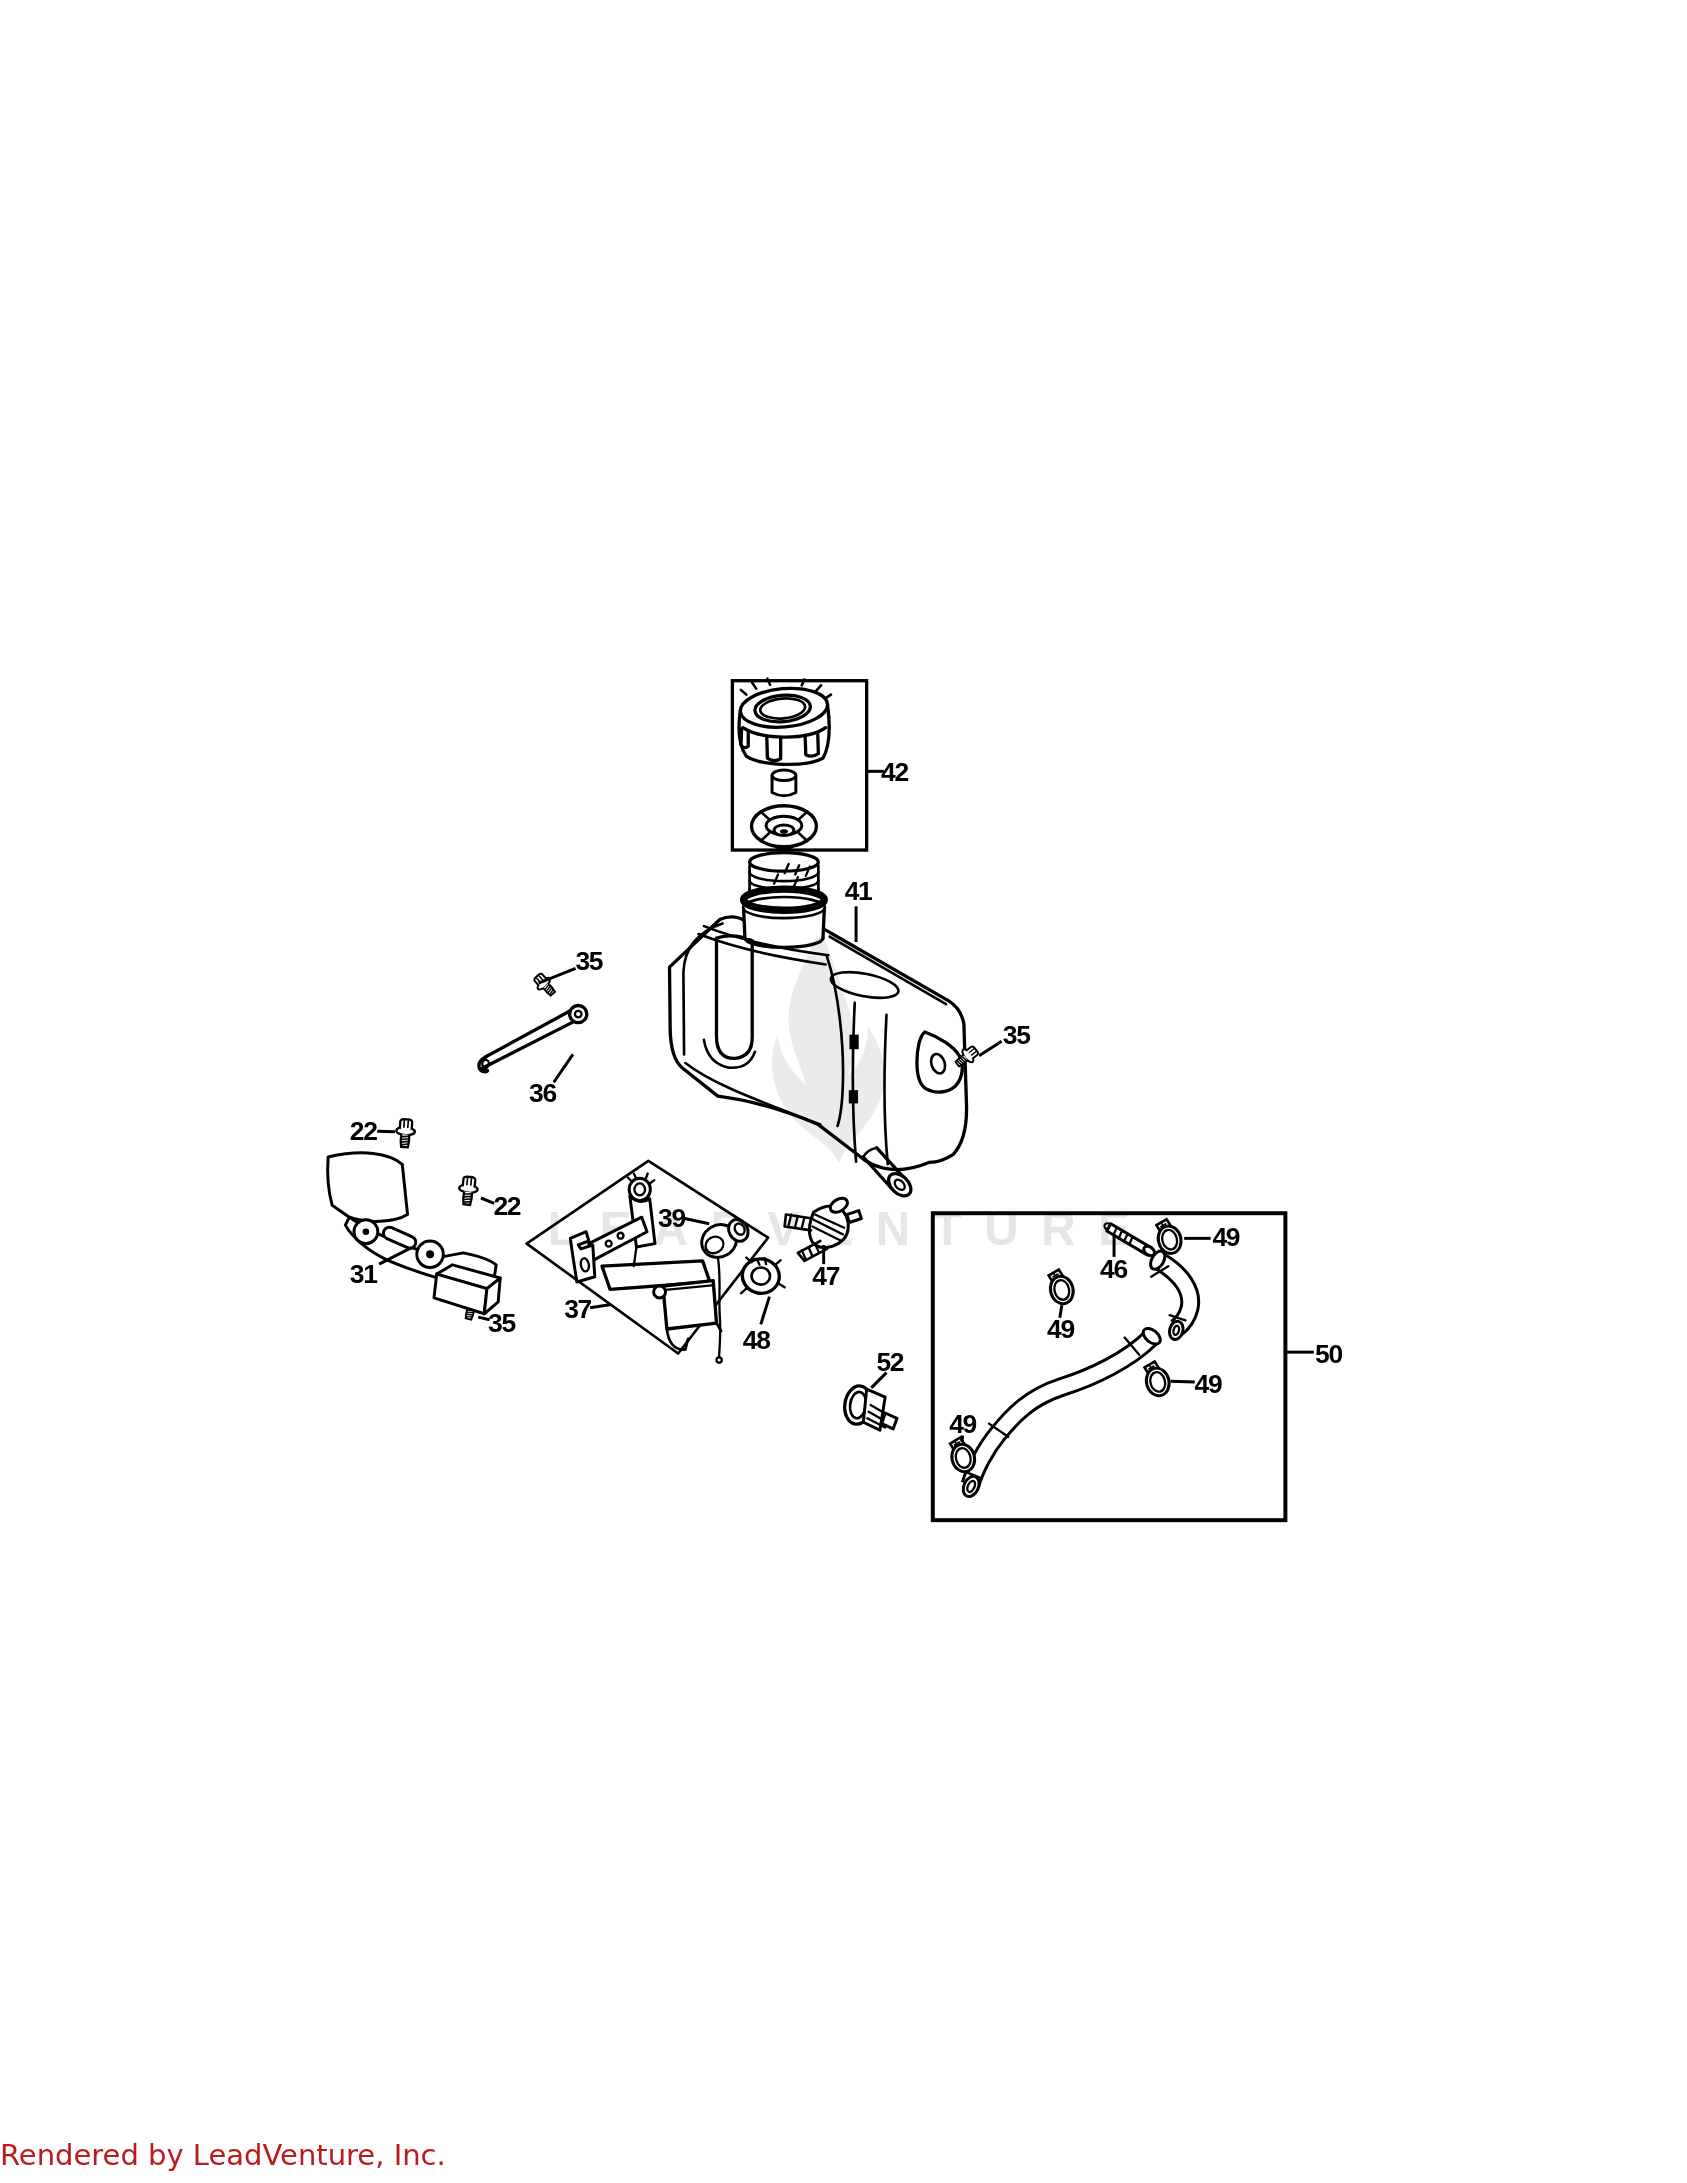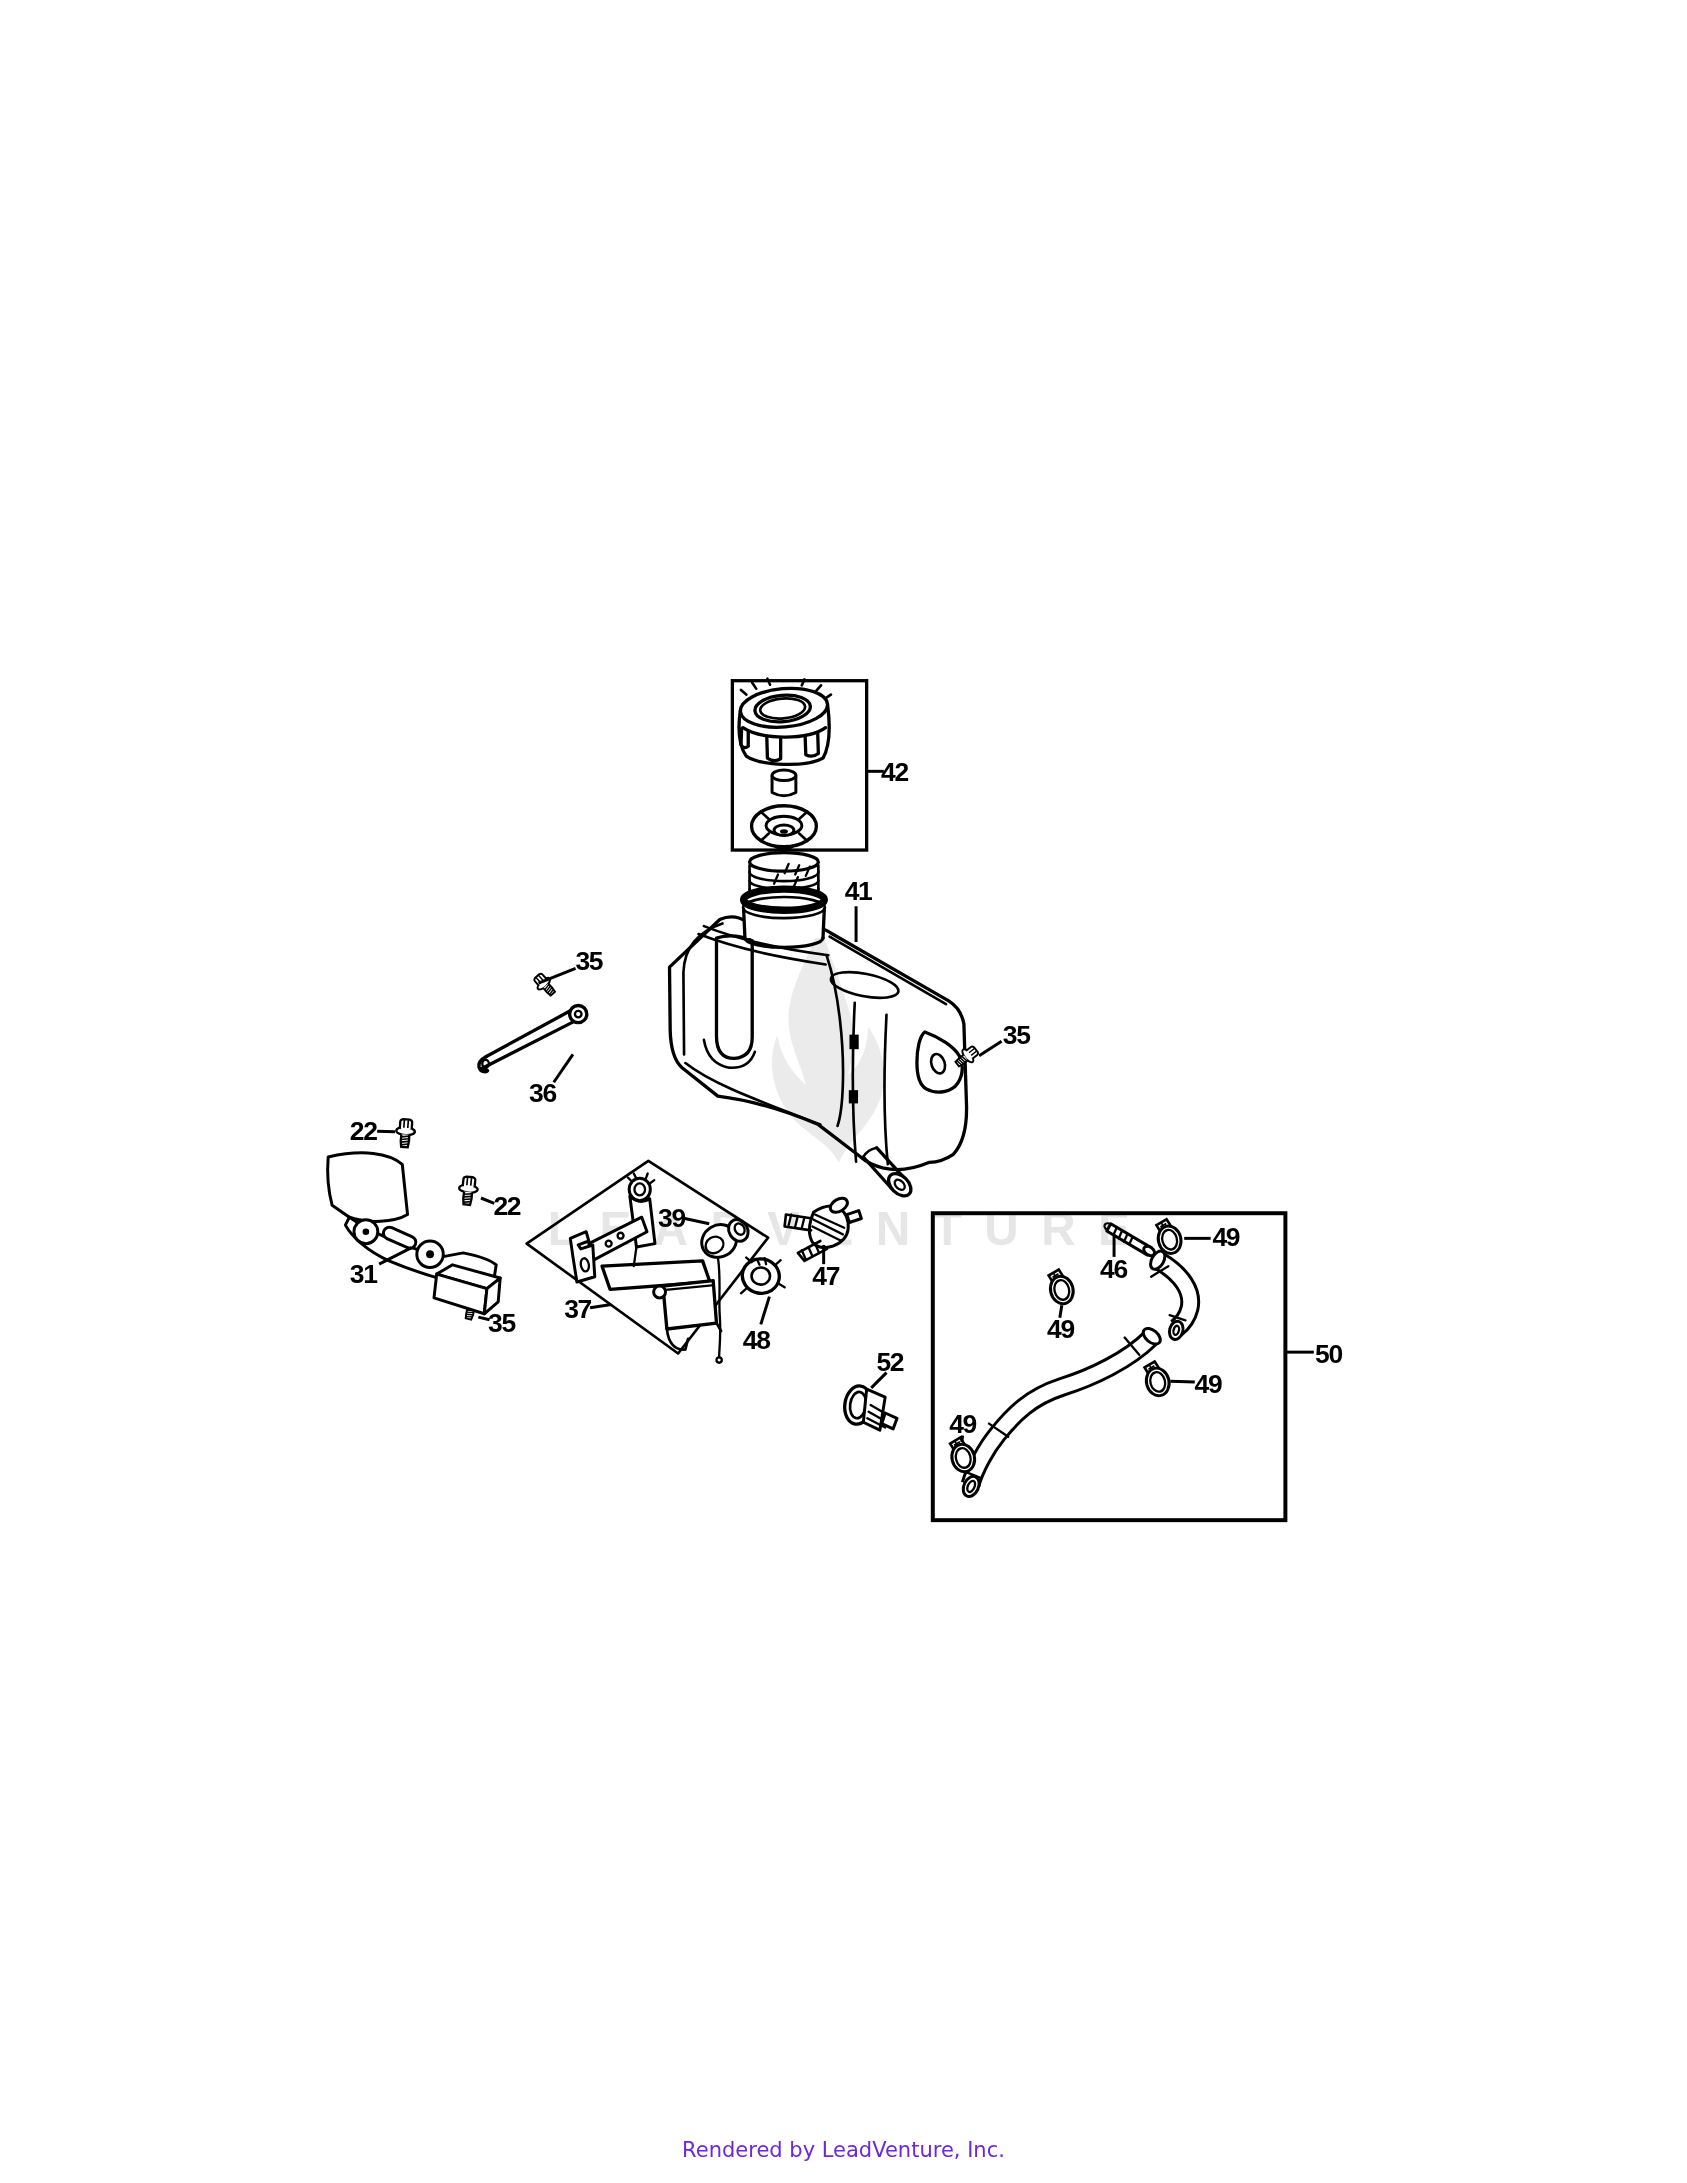--- a/index.html
+++ b/index.html
@@ -12,22 +12,22 @@
   .wfill{fill:#fff;stroke:#000;stroke-width:4.5;stroke-linejoin:round;}
   .wfill5{fill:#fff;stroke:#000;stroke-width:5;stroke-linejoin:round;}
   .blk{fill:#000;stroke:none;}
   .hose-outer{stroke:#000;stroke-width:30;fill:none;stroke-linecap:butt;}
   .hose-inner{stroke:#fff;stroke-width:21;fill:none;stroke-linecap:butt;}
   .callout-num{font-family:"Liberation Sans",sans-serif;font-weight:bold;font-size:40px;
                letter-spacing:-2px;fill:#000;text-anchor:middle;}
   .leader{stroke:#000;stroke-width:4.5;stroke-linecap:butt;}
   .watermark-text{font-family:"Liberation Sans",sans-serif;font-weight:bold;font-size:72px;
                   letter-spacing:34px;fill:#e6e6e6;}
-  .footer{position:absolute;left:0;top:2138px;width:100%;text-align:center;
-          font-family:"DejaVu Sans",sans-serif;font-size:21px;color:#6d28d9;}
+  .footer{position:absolute;left:0;top:2138px;width:100%;text-align:left;
+          font-family:"DejaVu Sans",sans-serif;font-size:29px;color:#b91c1c;}
 </style>
 </head>
 <body>
 
 <div class="page">
 
 <svg id="diagram-svg" width="1687" height="2183" viewBox="0 0 2550 3300" xmlns="http://www.w3.org/2000/svg">
 
   <defs>
 

